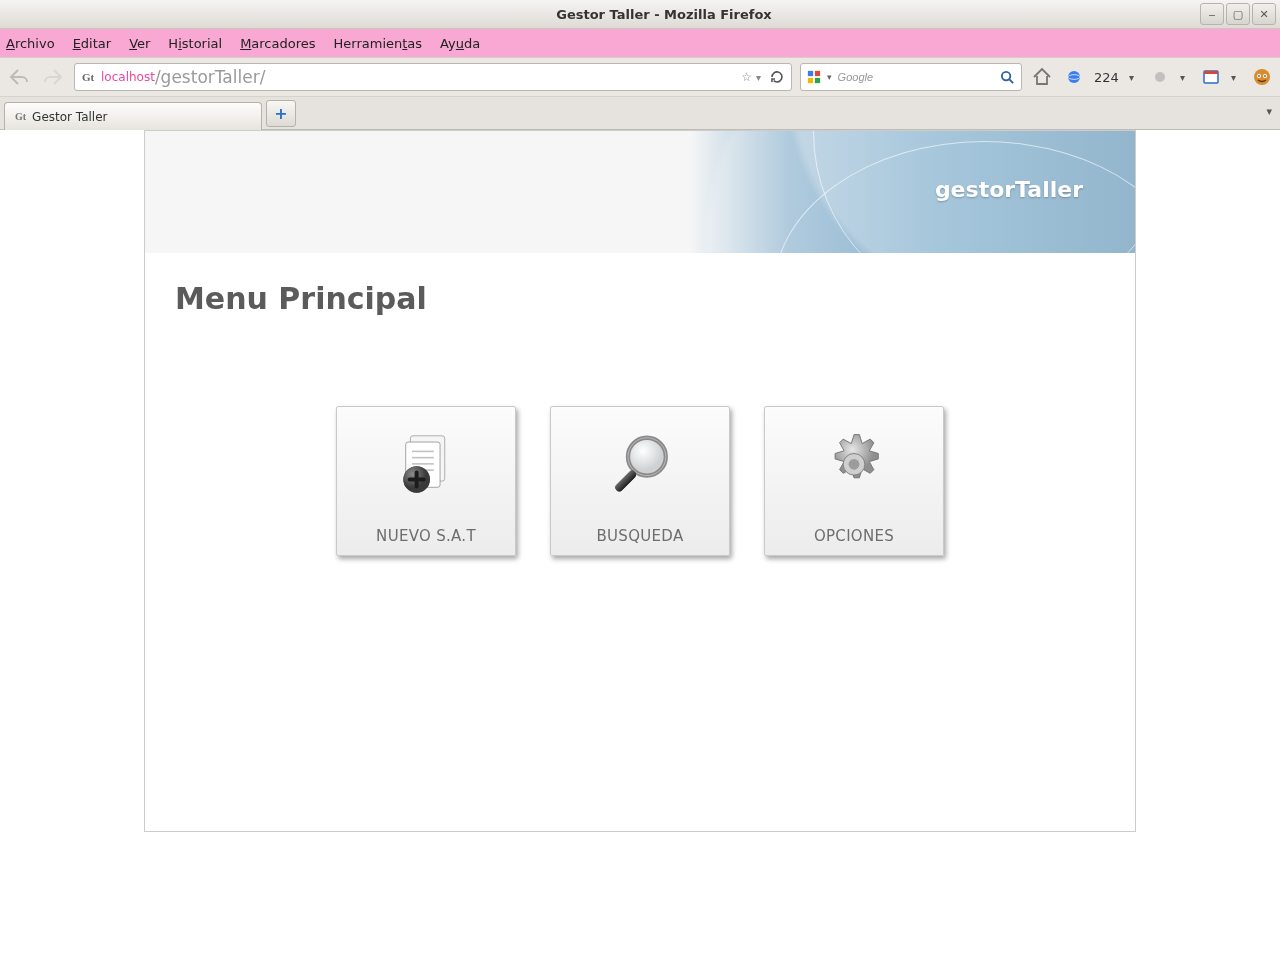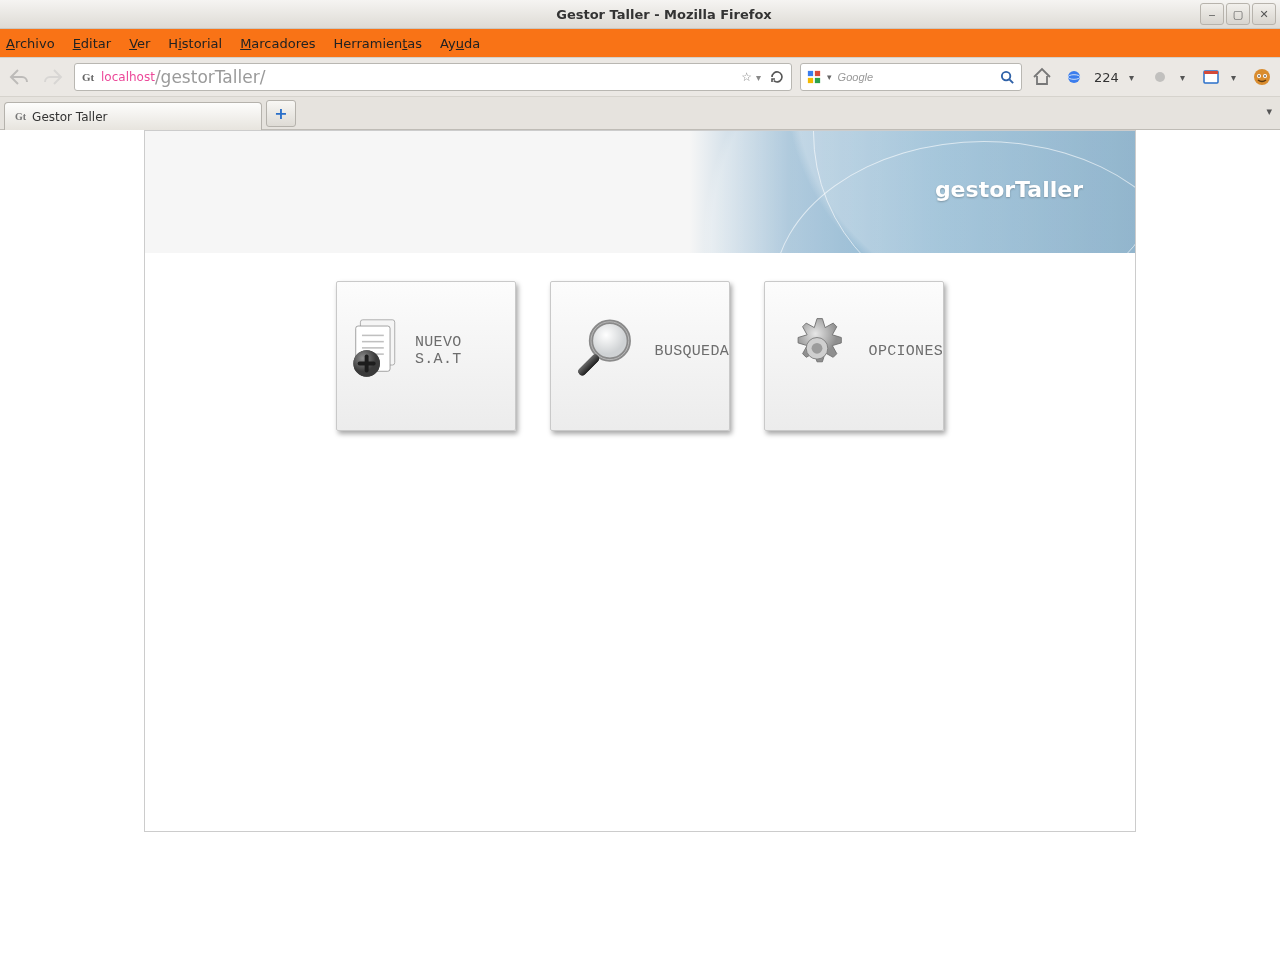--- a/index.html
+++ b/index.html
@@ -20,21 +20,21 @@
     display:flex;align-items:center;justify-content:center;position:relative;padding-left:48px;
   }
   .titlebar .title{font-weight:bold;color:#333;font-size:13px;}
   .win-controls{position:absolute;right:4px;top:3px;display:flex;gap:2px;}
   .win-btn{width:22px;height:20px;background:linear-gradient(#f2f0ec,#d8d5cf);
     border:1px solid #b7b3ac;border-radius:3px;display:flex;align-items:center;justify-content:center;
     font-size:11px;color:#555;cursor:pointer;}
   
   .menubar{
     height:28px;display:flex;align-items:center;padding:0 6px;
-    background:#f97316;border-bottom:1px solid #d3d0ca;
+    background:#f9a8d4;border-bottom:1px solid #d3d0ca;
   }
   .menubar span{margin-right:18px;font-size:13px;color:#222;cursor:pointer;}
   .menubar span u{text-decoration:underline;}
   
   .navbar{
     height:38px;display:flex;align-items:center;padding:0 6px;gap:8px;
     background:#ebe8e4;border-bottom:1px solid #d6d3cd;
   }
   .nav-ico{width:26px;height:26px;display:flex;align-items:center;justify-content:center;opacity:.4;}
   .urlbox, .searchbox{
@@ -109,22 +109,22 @@
   }
   
   .page-body{padding:28px 30px 60px 30px;}
   .page-title{font-size:30px;font-weight:bold;color:#5b5b5b;margin:0 0 90px 0;
     font-family:Verdana,"DejaVu Sans",sans-serif;}
   .cards{display:flex;gap:34px;justify-content:center;}
   .card{
     width:178px;height:138px;background:linear-gradient(#fcfcfc,#ececec);
     border:1px solid #c9c9c9;border-radius:2px;
     box-shadow:2px 3px 5px rgba(0,0,0,.35);
-    display:flex;flex-direction:row;align-items:center;justify-content:flex-end;
-    padding-bottom:10px;cursor:pointer;font-family:Liberation Mono, monospace;
+    display:flex;flex-direction:column;align-items:center;justify-content:flex-end;
+    padding-bottom:10px;cursor:pointer;
   }
   .card .ico{flex:1;display:flex;align-items:center;justify-content:center;}
   .card .lbl{font-size:15px;color:#6d6d6d;font-weight:500;letter-spacing:.3px;}
   
   svg{display:block;}
 </style>
 </head>
 <body>
 
 <div class="titlebar">
@@ -244,20 +244,21 @@
 <div class="viewport">
   <div class="page">
 
     <div class="banner">
       <div class="arc1"></div>
         <div class="arc2"></div>
       <div class="brand-right">gestorTaller</div>
     </div>
 
     <div class="page-body">
+      <h1 class="page-title">Menu Principal</h1>
 
       <div class="cards">
 
         <div class="card">
           <div class="ico">
             <svg width="78" height="78" viewBox="0 0 100 100">
               <g transform="translate(20,10)">
                 <rect x="10" y="0" width="44" height="58" rx="3" fill="#f5f5f5" stroke="#9a9a9a"></rect>
                 <rect x="4" y="8" width="44" height="58" rx="3" fill="#fff" stroke="#8a8a8a"></rect>
                 <line x1="12" y1="20" x2="40" y2="20" stroke="#c0c0c0" stroke-width="2"></line>

